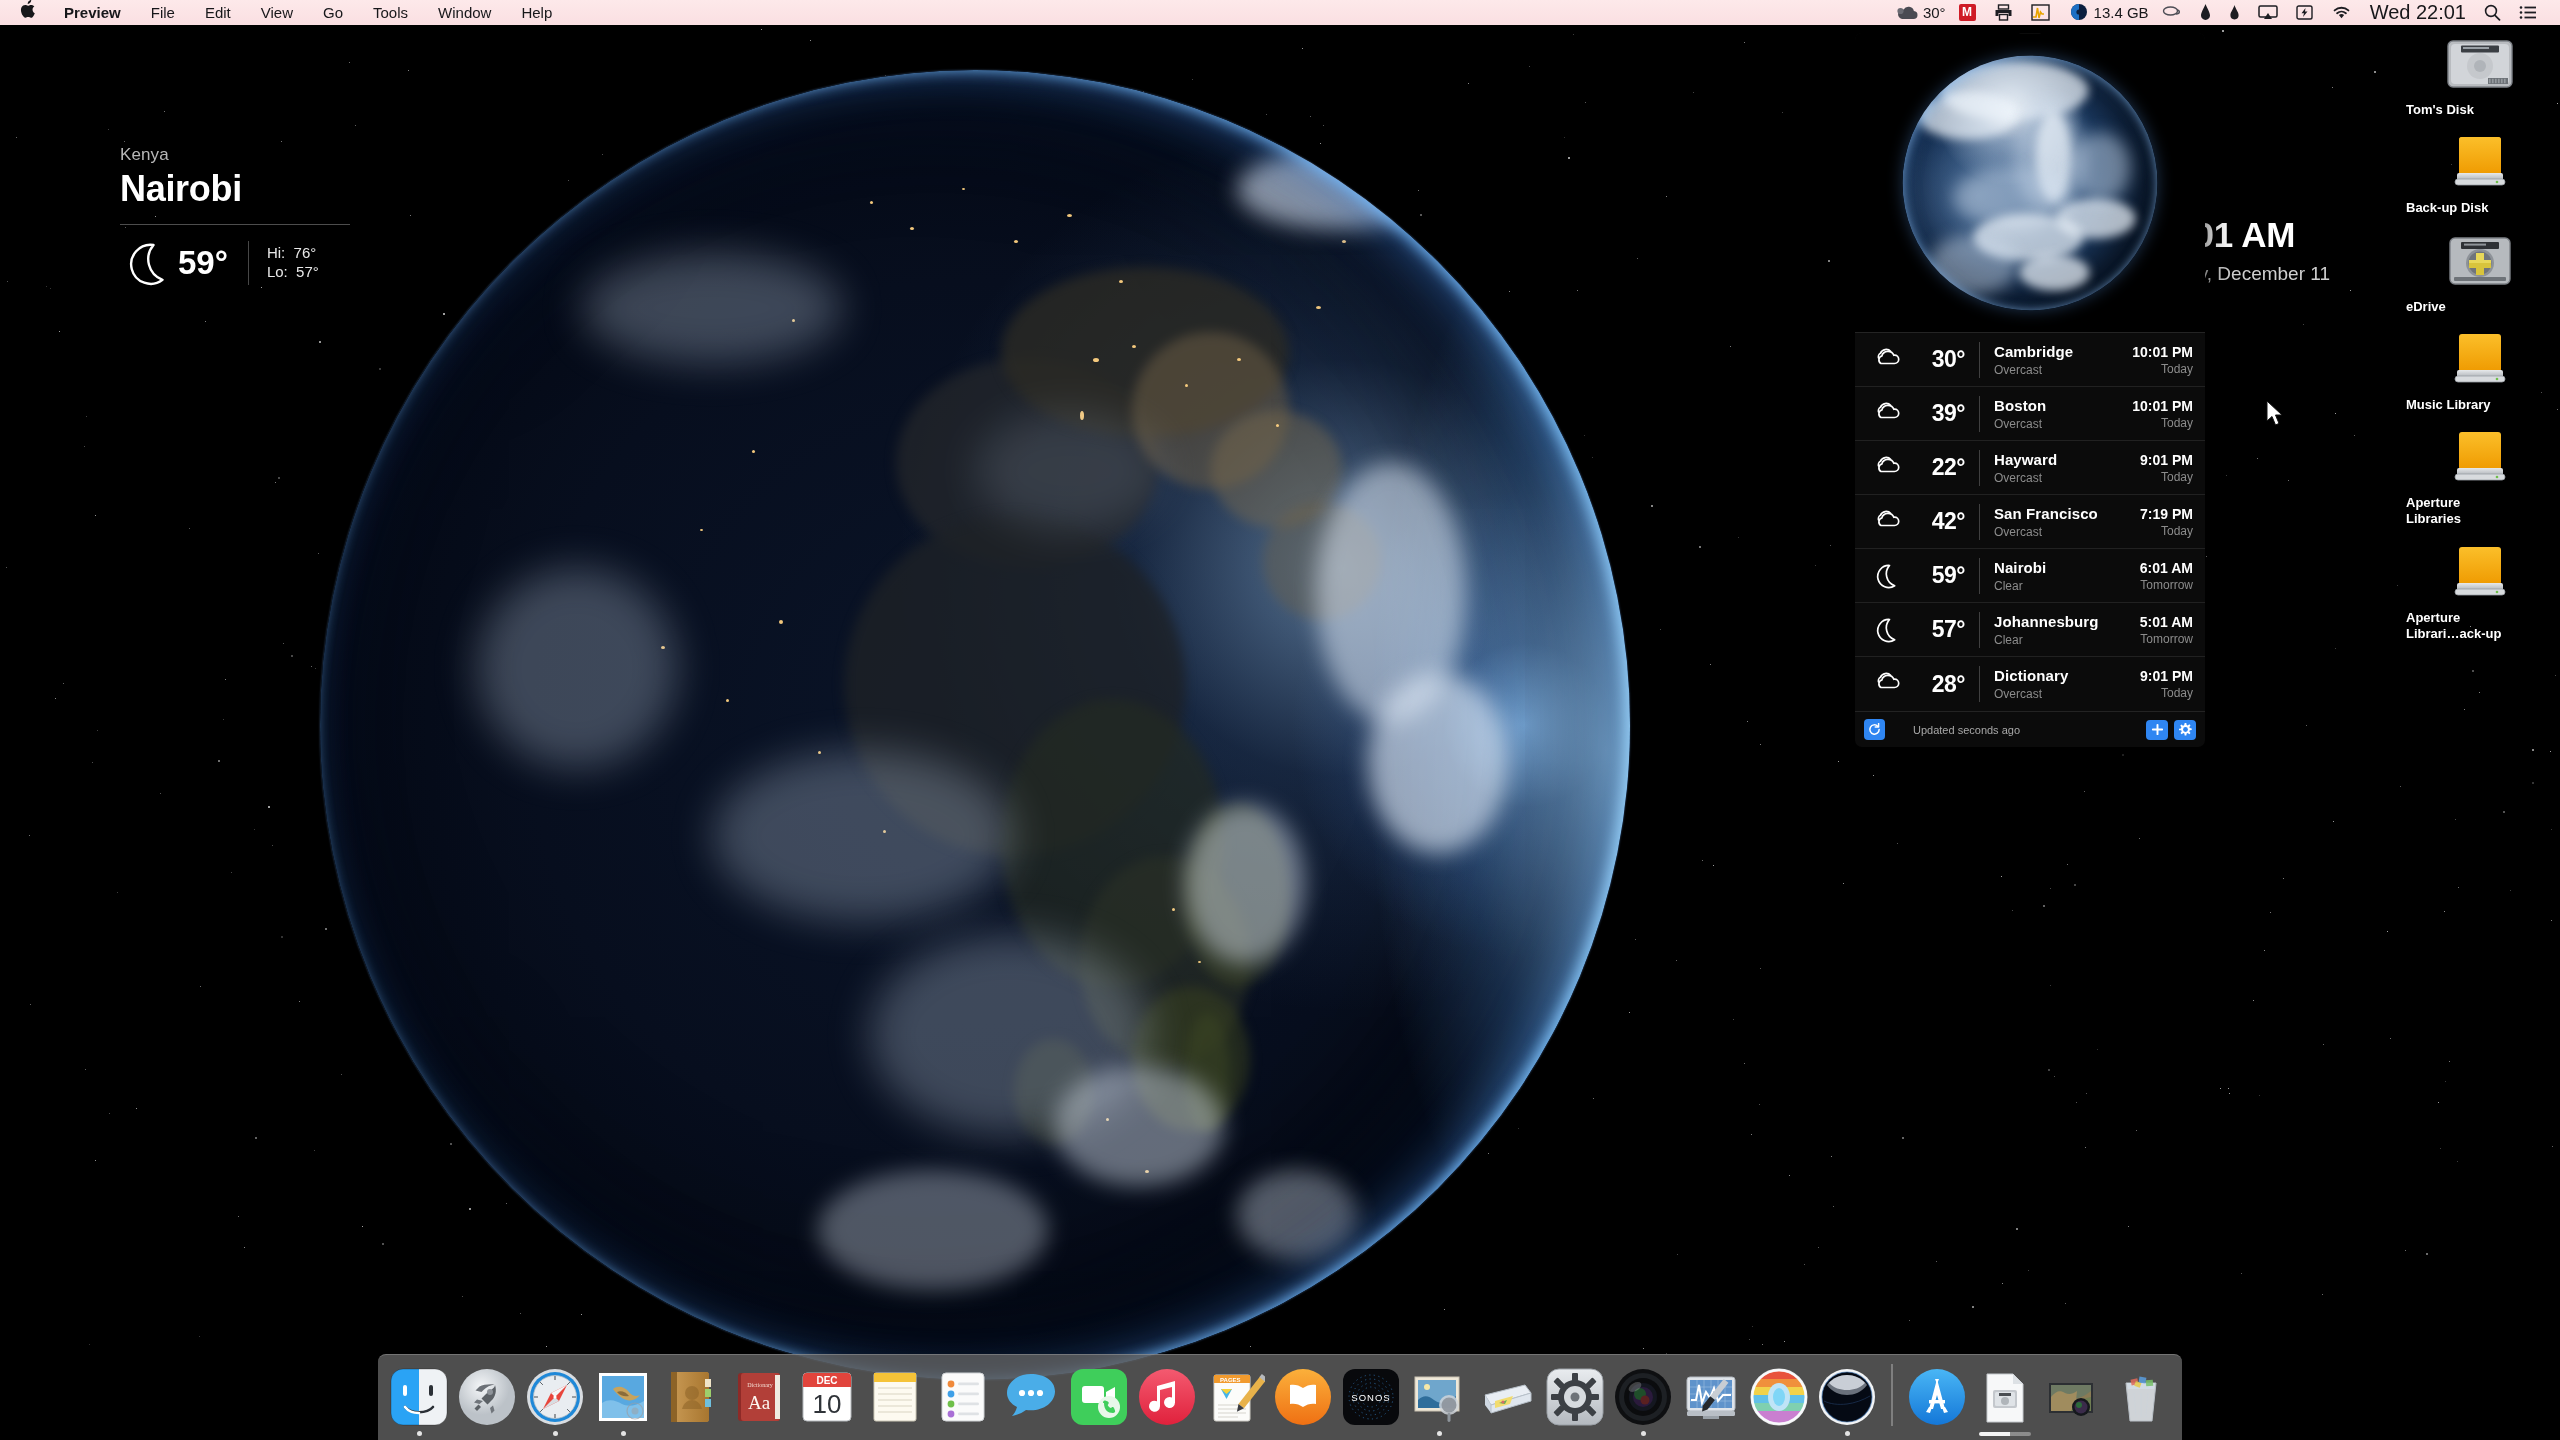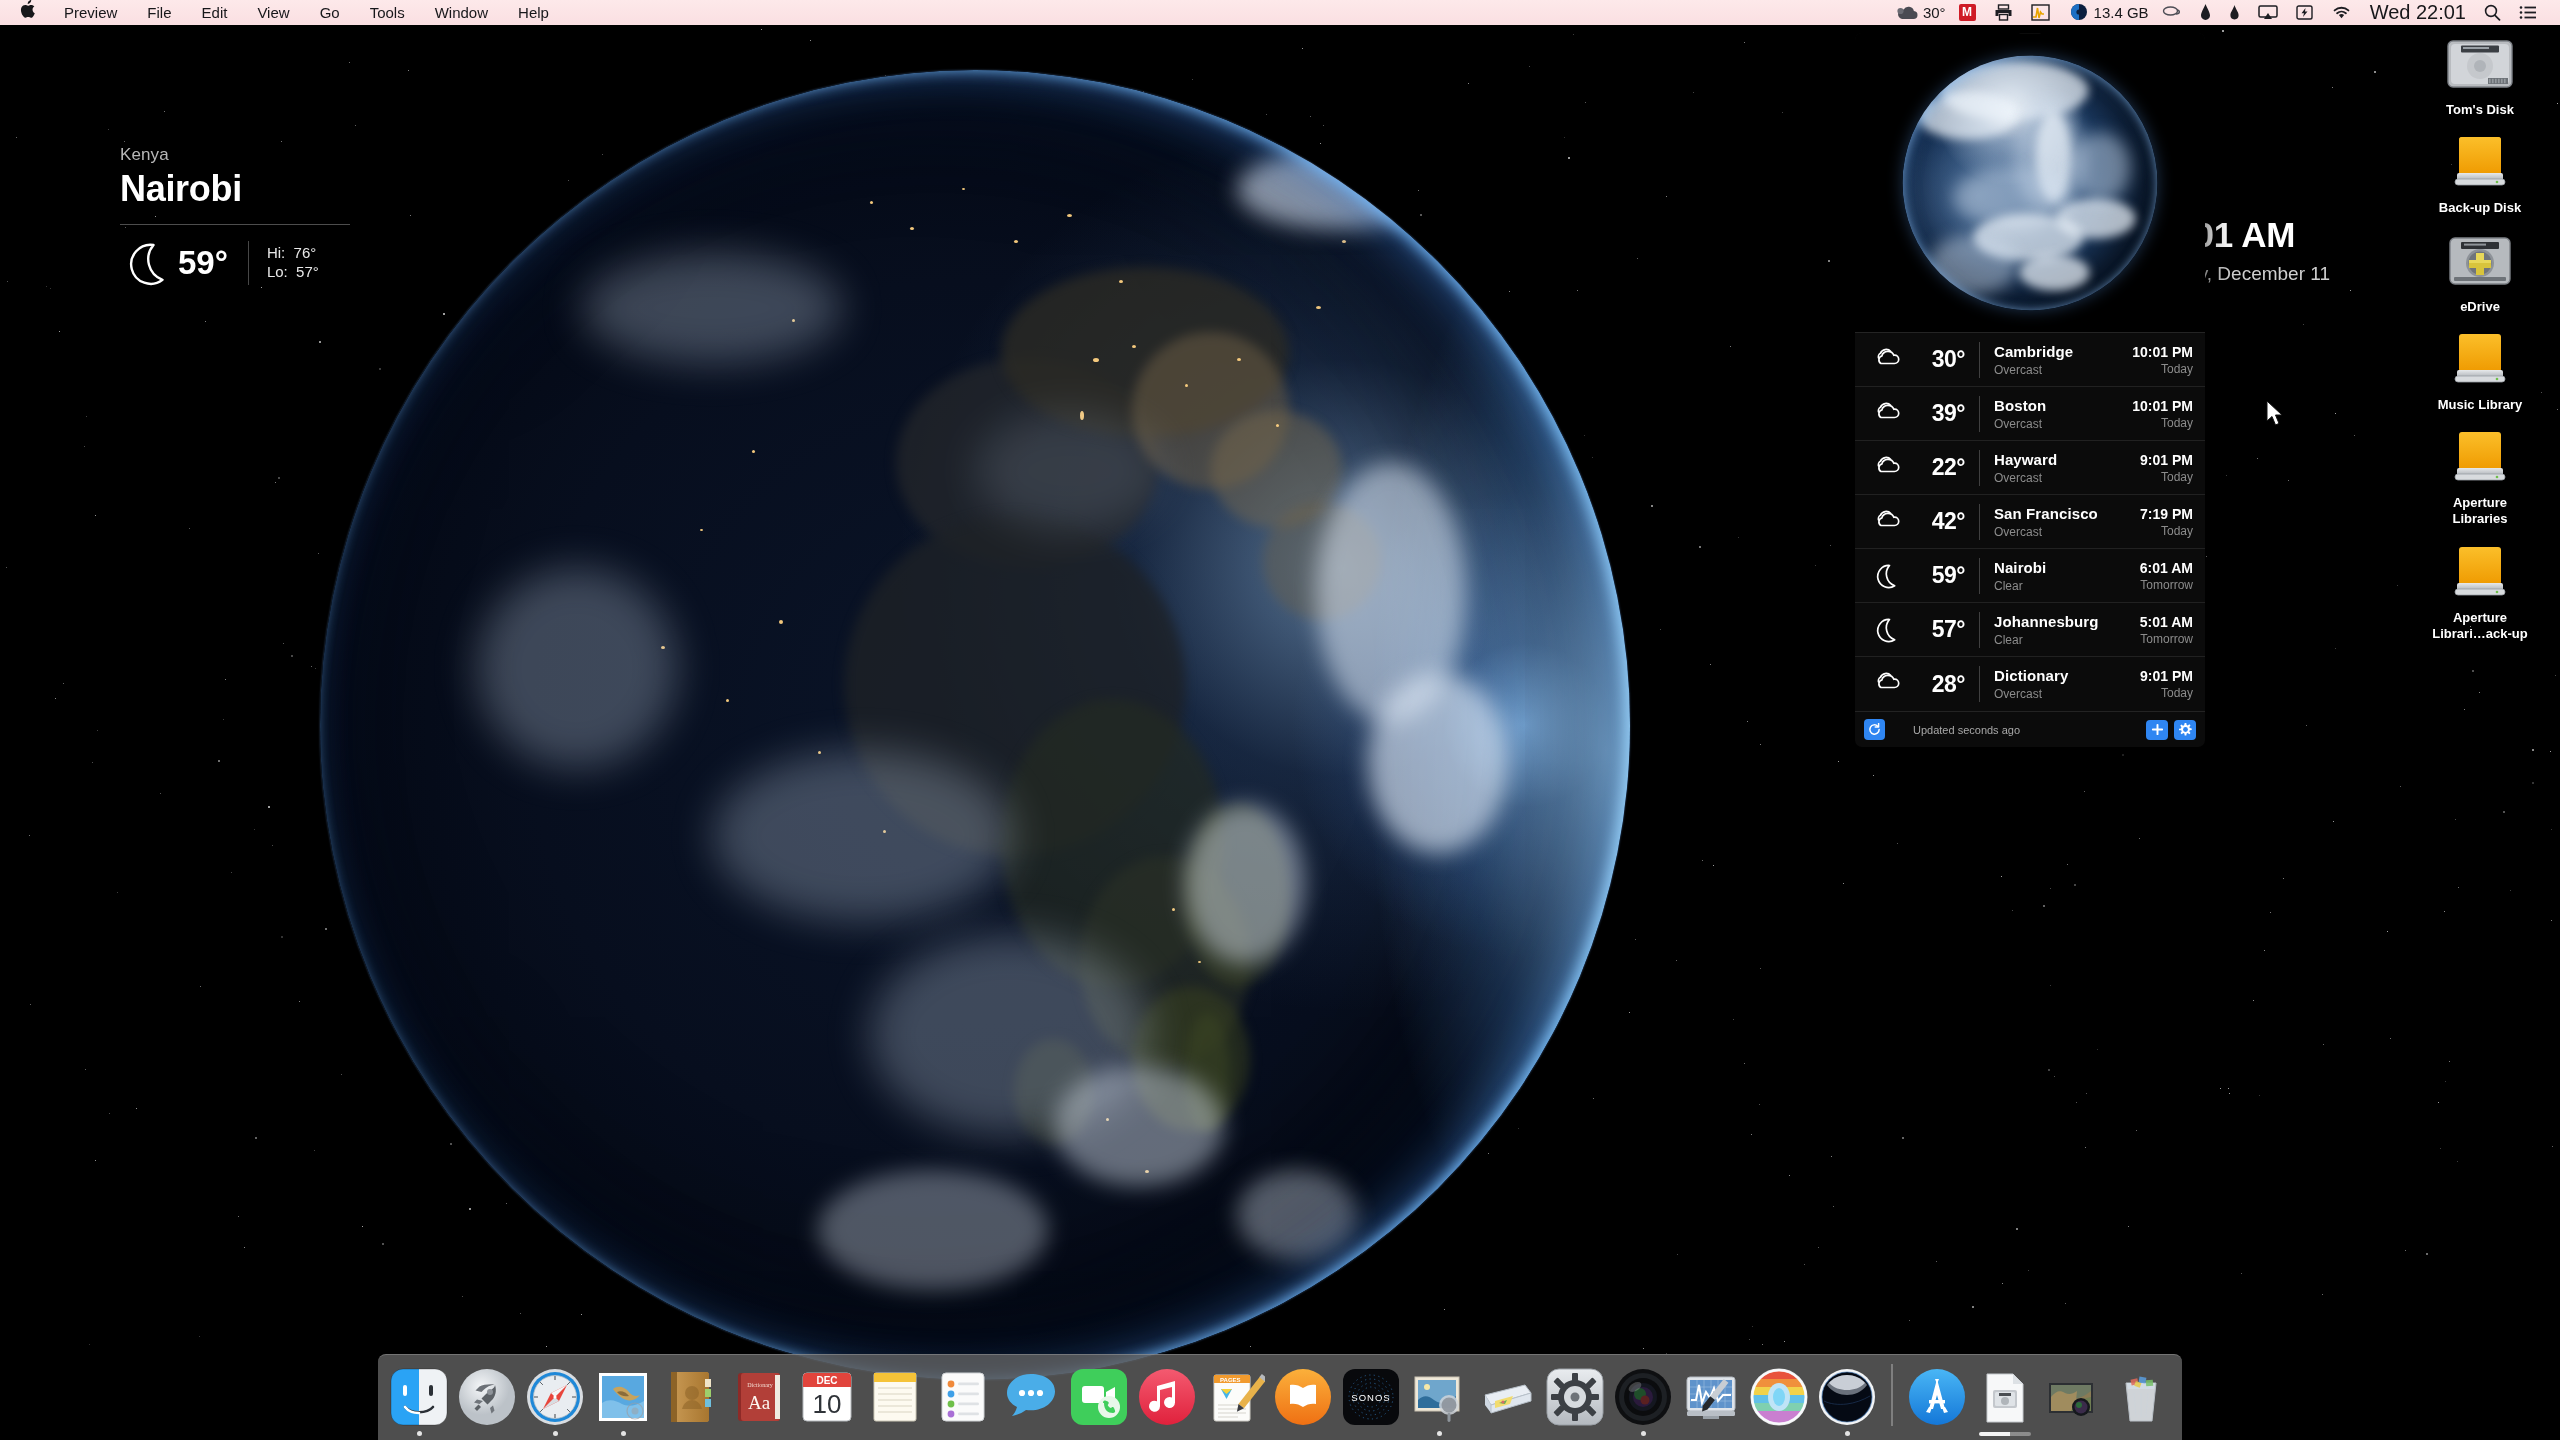--- a/index.html
+++ b/index.html
@@ -56,21 +56,21 @@
 
   
   .menubar {
     position:absolute; left:0; top:0; width:2560px; height:25px;
     background:linear-gradient(180deg,#fde9ea 0%,#fadfe2 100%);
     display:flex; align-items:center; z-index:60;
     font-size:15px; color:#17171a;
   }
   .mb-left { display:flex; align-items:center; gap:0; padding-left:18px; }
   .mb-item { padding:0 15px; line-height:25px; white-space:nowrap; }
-  .mb-item.app { font-weight:normal;text-align:center; }
+  .mb-item.app { font-weight:bold;text-align:center; }
   .mb-right { margin-left:auto; display:flex; align-items:center; gap:0; padding-right:14px; }
   .mb-stat { padding:0 9px; display:flex; align-items:center; line-height:25px; white-space:nowrap; }
   .mb-stat svg { display:block; }
   .mb-badge {
     background:#cf1b26; color:#fff; font-weight:bold; font-size:12px;
     width:17px; height:17px; display:flex; align-items:center; justify-content:center; border-radius:2px;
   }
   .apple-logo { font-size:17px; line-height:25px; padding:0 14px 0 2px; }
 
   
@@ -148,21 +148,21 @@
     background:#2f86f2; border-radius:4px; display:flex; align-items:center; justify-content:center;
     color:#fff; flex:none;
   }
   .wfooter .refresh { width:21px; height:21px; }
   .wfooter .status { font-size:11px; color:#a8a8a8; margin-left:28px; }
   .wfooter .acts { margin-left:auto; display:flex; gap:6px; }
   .wfooter .acts .btn-blue { width:22px; height:20px; }
 
   
   .dicons { position:absolute; right:0px; top:28px; width:160px; z-index:20; }
-  .dicon { width:160px; text-align:center; margin-bottom:8px; }
+  .dicon { width:160px; text-align:left; margin-bottom:8px; }
   .dicon .glyph { height:72px; display:flex; align-items:center; justify-content:center; }
   .dicon .lbl {
     font-size:13px; font-weight:bold; color:#fff; line-height:1.25;
     text-shadow:0 1px 2px rgba(0,0,0,0.9); margin-top:2px; padding:0 6px;
   }
 
   
   .dock {
     position:absolute; left:50%; transform:translateX(-50%); bottom:0;
     height:86px; display:flex; align-items:flex-end; gap:6px;

